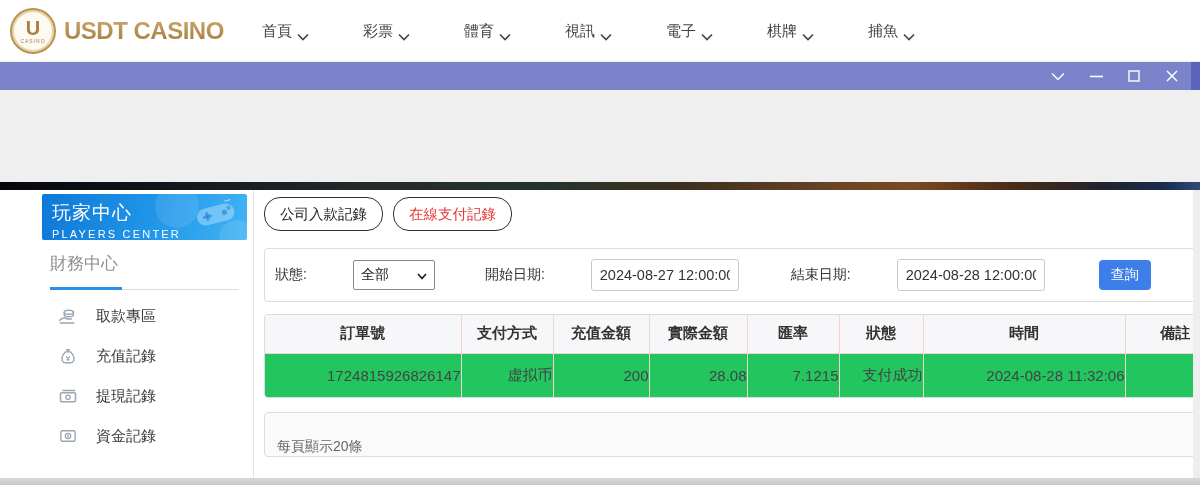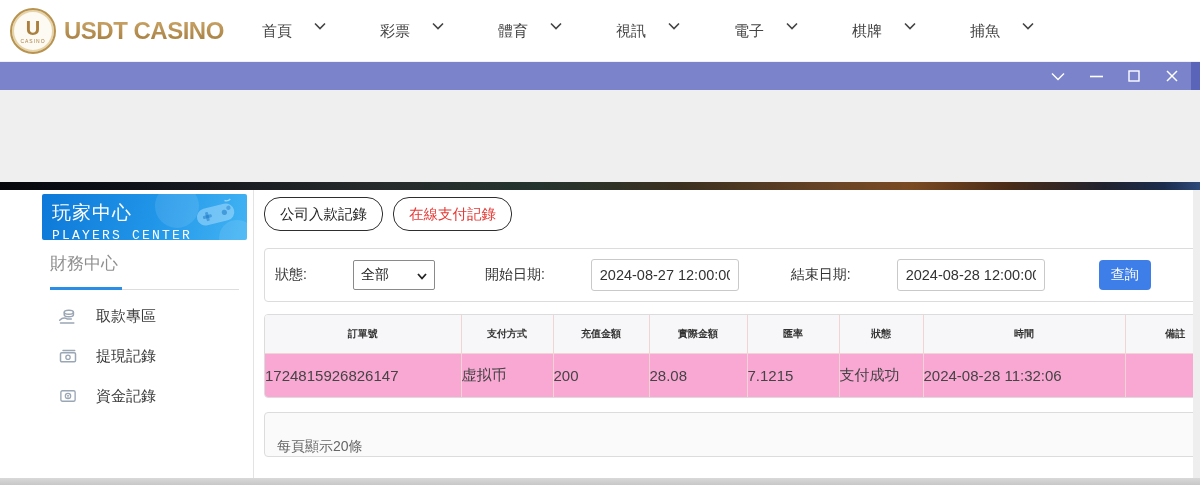--- a/index.html
+++ b/index.html
@@ -9,21 +9,21 @@
   
   .topbar { position:absolute; left:0; top:0; width:1200px; height:62px; background:#fff; border-bottom:1px solid #f0f0f0; }
   .logo { position:absolute; left:10px; top:8px; display:flex; align-items:center; gap:8px; }
   .logo-badge { width:46px; height:46px; border-radius:50%; border:2px solid #b8924f; background:#fdfaf4;
     display:flex; flex-direction:column; align-items:center; justify-content:center; box-shadow:inset 0 0 0 2px #e7d3a8; }
   .logo-badge .u { font-size:20px; font-weight:bold; color:#ab7f3e; line-height:1; }
   .logo-badge .sub { font-size:5px; letter-spacing:1px; color:#ab7f3e; }
   .logo-text { font-size:24px; font-weight:bold; letter-spacing:-0.5px;
     background:linear-gradient(180deg,#cfa96b 0%,#a07a3c 100%); -webkit-background-clip:text; background-clip:text; color:transparent; }
   .nav { position:absolute; left:262px; top:0; height:62px; display:flex; align-items:center; gap:54px; }
-  .nav-item { display:flex; align-items:flex-start; gap:22px; cursor:pointer; }
+  .nav-item { display:flex; align-items:flex-end; gap:5px; cursor:pointer; }
   .nav-item span { font-size:15px; color:#444; }
   .nav-chevron { color:#b6c1e2; display:flex; }
 
   
   .titlebar { position:absolute; left:0; top:62px; width:1200px; height:28px; background:#7b84cb; }
   .titlebar::after { content:''; position:absolute; right:0; top:0; width:9px; height:28px; background:#5a64b8; }
   .win-controls { position:absolute; right:20px; top:0; height:28px; display:flex; align-items:center; gap:22px; color:#fff; }
   .win-btn { display:flex; align-items:center; justify-content:center; width:16px; height:16px; cursor:pointer; }
 
   
@@ -34,21 +34,21 @@
   
   .content { position:absolute; left:0; top:190px; width:1200px; height:288px; background:#fff;margin-left:36px; }
   .right-gutter { position:absolute; right:0; top:190px; width:7px; height:288px; background:#eeeeee; }
   .bottom-strip { position:absolute; left:0; top:478px; width:1200px; height:7px; background:linear-gradient(180deg,#d9d9d9,#c7c7c7); }
 
   
   .sidebar { position:absolute; left:0; top:0; width:218px; height:288px; background:#fff; border-right:1px solid #e3e3e3; }
   .sidebar-header { position:relative; margin:4px 6px 0 6px; height:46px; border-radius:2px; overflow:hidden;
     background:linear-gradient(105deg,#0d78d8 0%,#2196e8 55%,#42b4f4 100%); color:#fff; padding:6px 0 0 10px; }
   .sidebar-header .t { font-size:19px; letter-spacing:1px; }
-  .sidebar-header .s { font-size:13px; letter-spacing:2.2px; margin-top:2px;font-family:Liberation Mono, monospace; }
+  .sidebar-header .s { font-size:11px; letter-spacing:2.2px; margin-top:2px; }
   .sidebar-header .deco1 { position:absolute; right:48px; top:-10px; width:44px; height:44px; border-radius:50%; background:rgba(255,255,255,0.10); }
   .sidebar-header .deco2 { position:absolute; right:-8px; bottom:-16px; width:36px; height:36px; border-radius:50%; background:rgba(255,255,255,0.10); }
   .gamepad { position:absolute; right:10px; top:7px; transform:rotate(-14deg); opacity:0.85; }
   .sidebar-section { margin:12px 14px 0 14px; }
   .sidebar-section .label { font-size:17px; color:#8f8f8f; }
   .section-rule { display:flex; align-items:flex-end; margin-top:12px; }
   .section-rule .blue { width:72px; height:3px; background:#2a8ee6; }
   .section-rule .gray { flex:1; height:1px; background:#ddd; }
   .menu { margin-top:6px; }
   .menu-item { display:flex; align-items:center; height:40px; margin:0 8px; padding:0 12px 0 14px; cursor:pointer; color:#3a3a3a; font-size:15px; }
@@ -68,23 +68,23 @@
     display:flex; align-items:center; padding:0 10px;gap:40px; }
   .f-label { font-size:14px; color:#333; margin-right:6px; }
   .select-box { width:82px; height:30px; border:1px solid #8a8a8a; border-radius:2px; background:#fff;
     display:flex; align-items:center; justify-content:space-between; padding:0 7px; font-size:14px; color:#222; cursor:pointer; margin-right:10px; }
   .date-input { width:148px; height:32px; border:1px solid #c9c9c9; border-radius:3px; font-size:14.5px; color:#333;
     padding:0 8px; margin-right:12px; font-family:"Liberation Sans","DejaVu Sans",sans-serif; }
   .search-btn { width:52px; height:30px; background:#3e7ee9; color:#fff; font-size:14px; border:none; border-radius:4px; cursor:pointer; margin-left:2px; }
 
   .table-box { margin:12px 0 0 6px; width:962px; border:1px solid #dcdcdc; border-radius:4px; overflow:hidden; }
   table { border-collapse:collapse; table-layout:fixed; width:100%; }
-  th { height:38px; background:#f7f7f9; font-size:10px; color:#333; font-weight:bold; border-left:1px solid #f2d4d4; border-bottom:1px solid #f2d4d4; }
+  th { height:38px; background:#f7f7f9; font-size:15px; color:#333; font-weight:bold; border-left:1px solid #f2d4d4; border-bottom:1px solid #f2d4d4; }
   th:first-child { border-left:none; }
-  td { height:44px; background:#f9a8d4; font-size:15px; color:#444; text-align:left; border-left:1px solid #f2d4d4; }
+  td { height:44px; background:#22c55e; font-size:15px; color:#444; text-align:right; border-left:1px solid #f2d4d4; }
   td:first-child { border-left:none; }
 
   .pagination-box { margin:14px 0 0 6px; width:962px; height:45px; border:1px solid #dcdcdc; border-radius:4px; background:#fafafa;
     display:flex; align-items:flex-end; justify-content:space-between; padding:0 16px 0 12px;gap:24px; }
   .page-size { font-size:14px; color:#666; }
   .pager { display:flex; align-items:center; gap:9px; font-size:14px; }
   .pager .total { color:#555; }
   .pager .link { color:#3a7bd5; cursor:pointer; }
   .pager .current { color:#3a66d5; background:#c6cad2; padding:0 2px; }
   .jump-input { width:36px; height:24px; border:1px solid #7c8fd0; border-radius:3px; background:#fff; }
@@ -223,20 +223,30 @@
         <div class="menu-item">
           <span class="mi-icon">
             <svg width="20" height="20" viewBox="0 0 24 24">
                 <ellipse cx="13" cy="7.5" rx="5.5" ry="2.4" fill="none" stroke="currentColor" stroke-width="1.8"></ellipse>
                 <path d="M7.5 7.5 v3 c0 1.3 2.5 2.4 5.5 2.4 s5.5 -1.1 5.5 -2.4 v-3" fill="none" stroke="currentColor" stroke-width="1.8"></path>
                 <path d="M2 17 c3 -3 6 -3.5 9 -1.5 l5 0" fill="none" stroke="currentColor" stroke-width="1.8" stroke-linecap="round"></path>
                 <path d="M3 20.5 h16" stroke="currentColor" stroke-width="1.8" stroke-linecap="round"></path>
               </svg>
           </span>
           <span>取款專區</span>
+        </div>
+        <div class="menu-item">
+          <span class="mi-icon">
+            <svg width="18" height="18" viewBox="0 0 24 24">
+                <path d="M9 2.5 h6 l-2.2 4 h-1.6 z" fill="currentColor"></path>
+                <path d="M8.5 6.5 h7 c3.2 3.2 4.5 6.2 4.5 9.5 a5 5 0 0 1 -5 5 h-6 a5 5 0 0 1 -5 -5 c0 -3.3 1.3 -6.3 4.5 -9.5 z" fill="none" stroke="currentColor" stroke-width="1.8"></path>
+                <path d="M9.5 12.5 l2.5 3 l2.5 -3 M12 15.5 v3 M10 17 h4" stroke="currentColor" stroke-width="1.5" fill="none"></path>
+              </svg>
+          </span>
+          <span>充值記錄</span>
         </div>
         <div class="menu-item">
           <span class="mi-icon">
             <svg width="20" height="20" viewBox="0 0 24 24">
                 <rect x="3" y="8" width="18" height="11" rx="1.5" fill="none" stroke="currentColor" stroke-width="1.8"></rect>
                 <circle cx="12" cy="13.5" r="2.6" fill="none" stroke="currentColor" stroke-width="1.6"></circle>
                 <path d="M6 5.5 h14" stroke="currentColor" stroke-width="1.8" stroke-linecap="round"></path>
               </svg>
           </span>
           <span>提現記錄</span>

